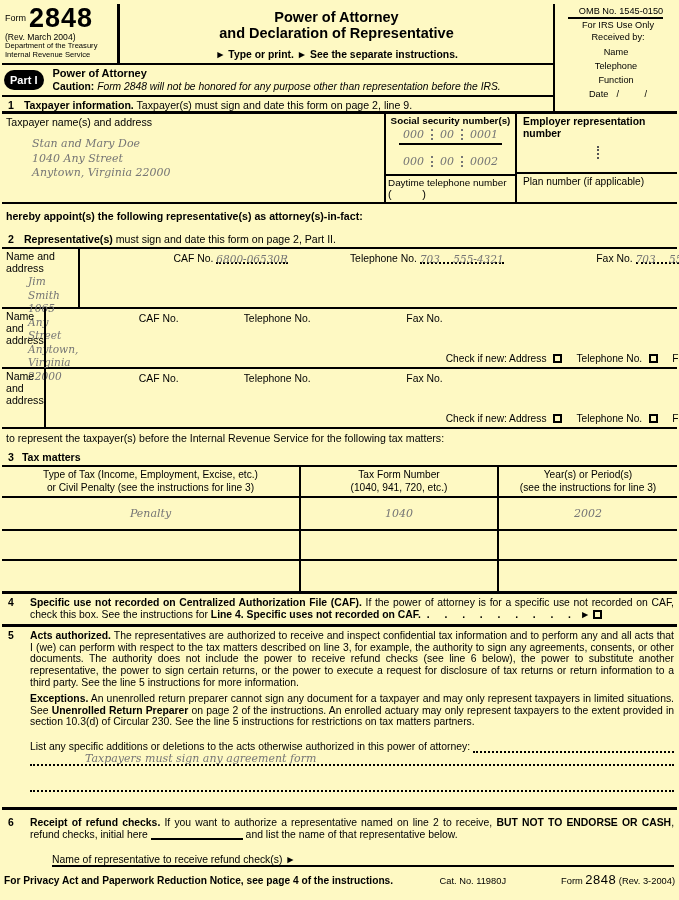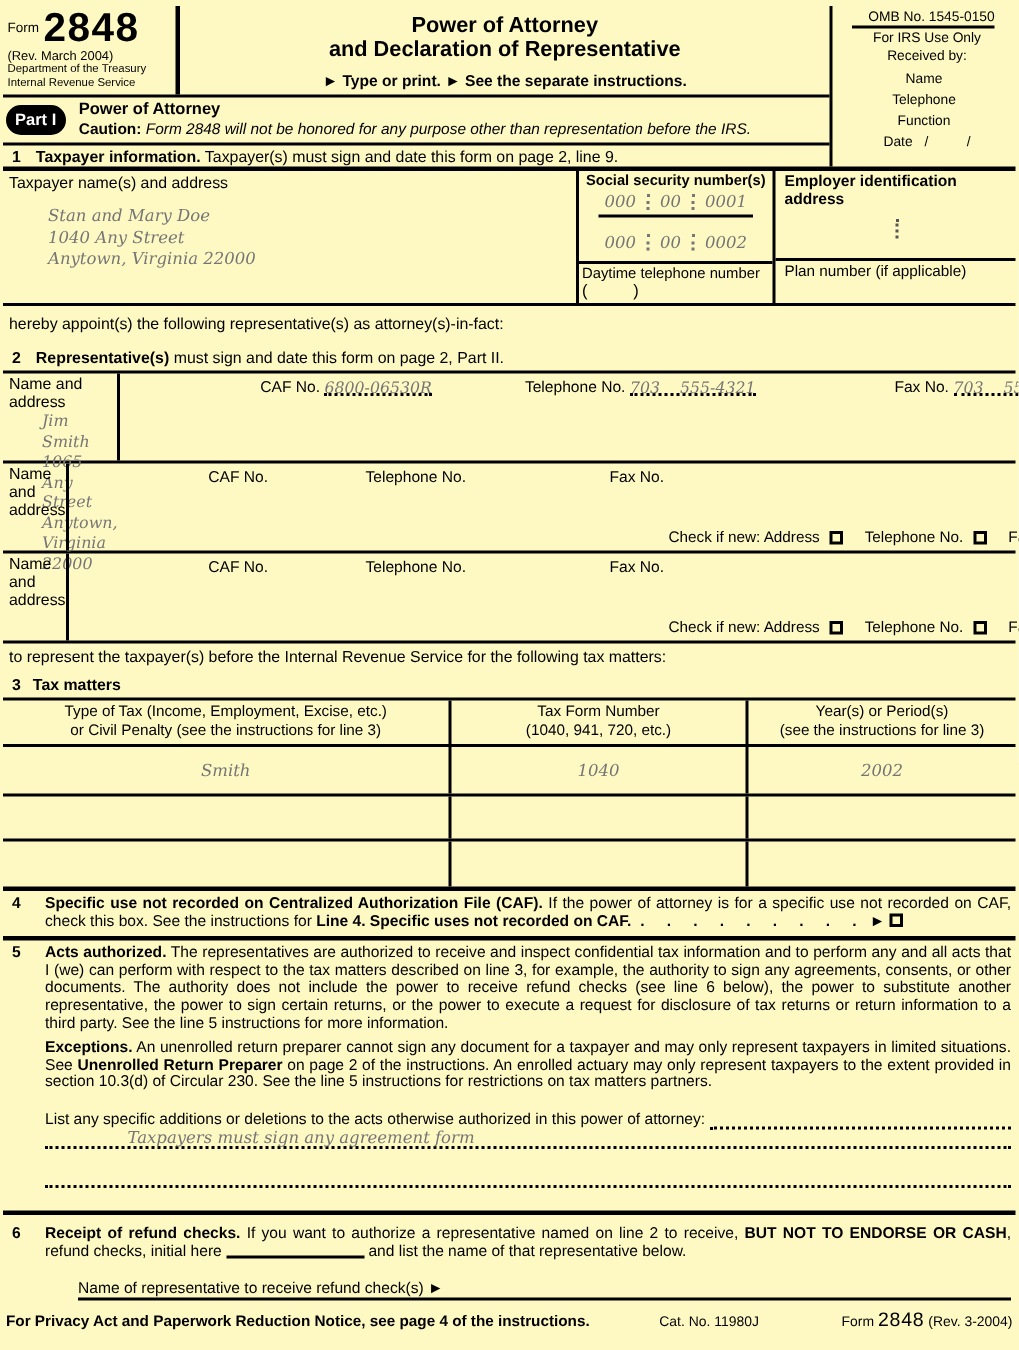--- a/index.html
+++ b/index.html
@@ -45,21 +45,21 @@
   .ssn-row { display:flex; align-items:center; justify-content:center; font-size:11px; margin-top:1px; }
   .ssn-wrap1 { display:flex; align-items:center; border-bottom:2px solid #000; padding:0 4px 2px 4px; margin-top:1px; }
   .ssn-wrap2 { display:flex; align-items:center; padding:0 4px; margin-top:9px; }
   .vsep { border-left:2px dotted #777; height:11px; margin:0 7px; }
   .tp-mid-bot { border-top:2px solid #000; flex:1; padding:1px 2px; font-size:9.9px; }
   .paren { white-space:pre; font-size:11px; }
   .tp-right { flex:1; display:flex; flex-direction:column; }
   .tp-right-top { height:58px; padding:2px 0 0 6px; font-size:10.4px; font-weight:bold; line-height:12px; position:relative; }
   .ein-colon { position:absolute; left:50%; top:32px; border-left:2px dotted #555; height:13px; width:0; }
   .tp-right-bot { border-top:2px solid #000; flex:1; padding:2px 0 0 6px; font-size:10.2px; }
-  .hereby { font-size:10.6px; padding:6px 0 0 4px; height:24px; }
+  .hereby { font-size:10.6px; padding:6px 0 0 4px; height:24px;font-weight:bold; }
 
   
   .l2head { font-size:10.6px; padding:5px 0 2px 6px; border-bottom:2.5px solid #000; }
   .l2head .num { font-weight:bold; margin-right:10px; }
   .rep { display:flex; border-bottom:2.5px solid #000; height:60px; }
   .rep-left { width:320px; border-right:2px solid #000; padding:1px 0 0 4px; font-size:10.6px; }
   .rep-names { margin:1px 0 0 22px; font-size:10.6px; line-height:13.5px; }
   .rep-right { flex:1; display:flex; flex-direction:row; padding:1px 20px 3px 4px; font-size:10.4px; }
   .rr-row { display:flex; align-items:flex-end; height:13.5px; }
   .rr-lbl { width:132px; text-align:right; padding-right:3px; white-space:nowrap; }
@@ -197,21 +197,21 @@
             </span>
           </div>
       </div>
       <div class="tp-mid-bot">
         <div>Daytime telephone number</div>
         <div class="paren">(          )</div>
       </div>
     </div>
     <div class="tp-right">
       <div class="tp-right-top">
-        <span>Employer identification address</span>
+        <span>Employer representation number</span>
         <span class="ein-colon"></span>
       </div>
       <div class="tp-right-bot">Plan number (if applicable)</div>
     </div>
   </div>
   <div class="hereby">hereby appoint(s) the following representative(s) as attorney(s)-in-fact:</div>
 
   <div class="l2head">
     <span class="num">2</span><b>Representative(s)</b> <span>must sign and date this form on page 2, Part II.</span>
   </div>
@@ -339,21 +339,21 @@
       <div class="tc2">
           <div>Tax Form Number</div>
           <div>(1040, 941, 720, etc.)</div>
         </div>
       <div class="tc3">
           <div>Year(s) or Period(s)</div>
           <div>(see the instructions for line 3)</div>
         </div>
     </div>
     <div class="trow trow1">
-      <div class="tc1 hand">Smith</div>
+      <div class="tc1 hand">Penalty</div>
       <div class="tc2 hand">1040</div>
       <div class="tc3 hand">2002</div>
     </div>
     <div class="trow">
       <div class="tc1 hand"></div>
       <div class="tc2 hand"></div>
       <div class="tc3 hand"></div>
     </div>
     <div class="trow">
       <div class="tc1 hand"></div>

